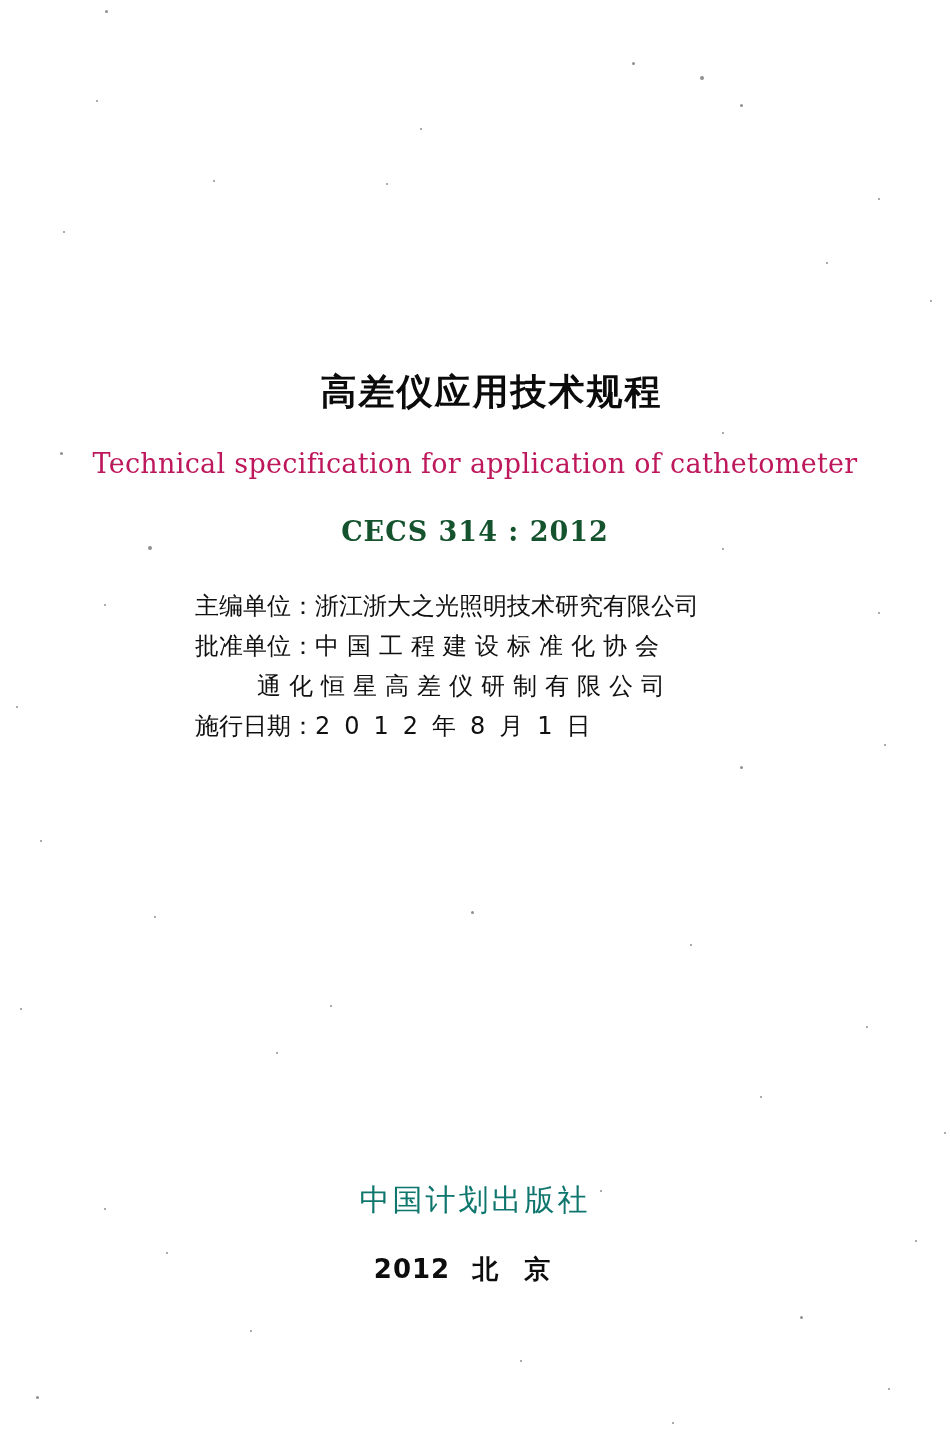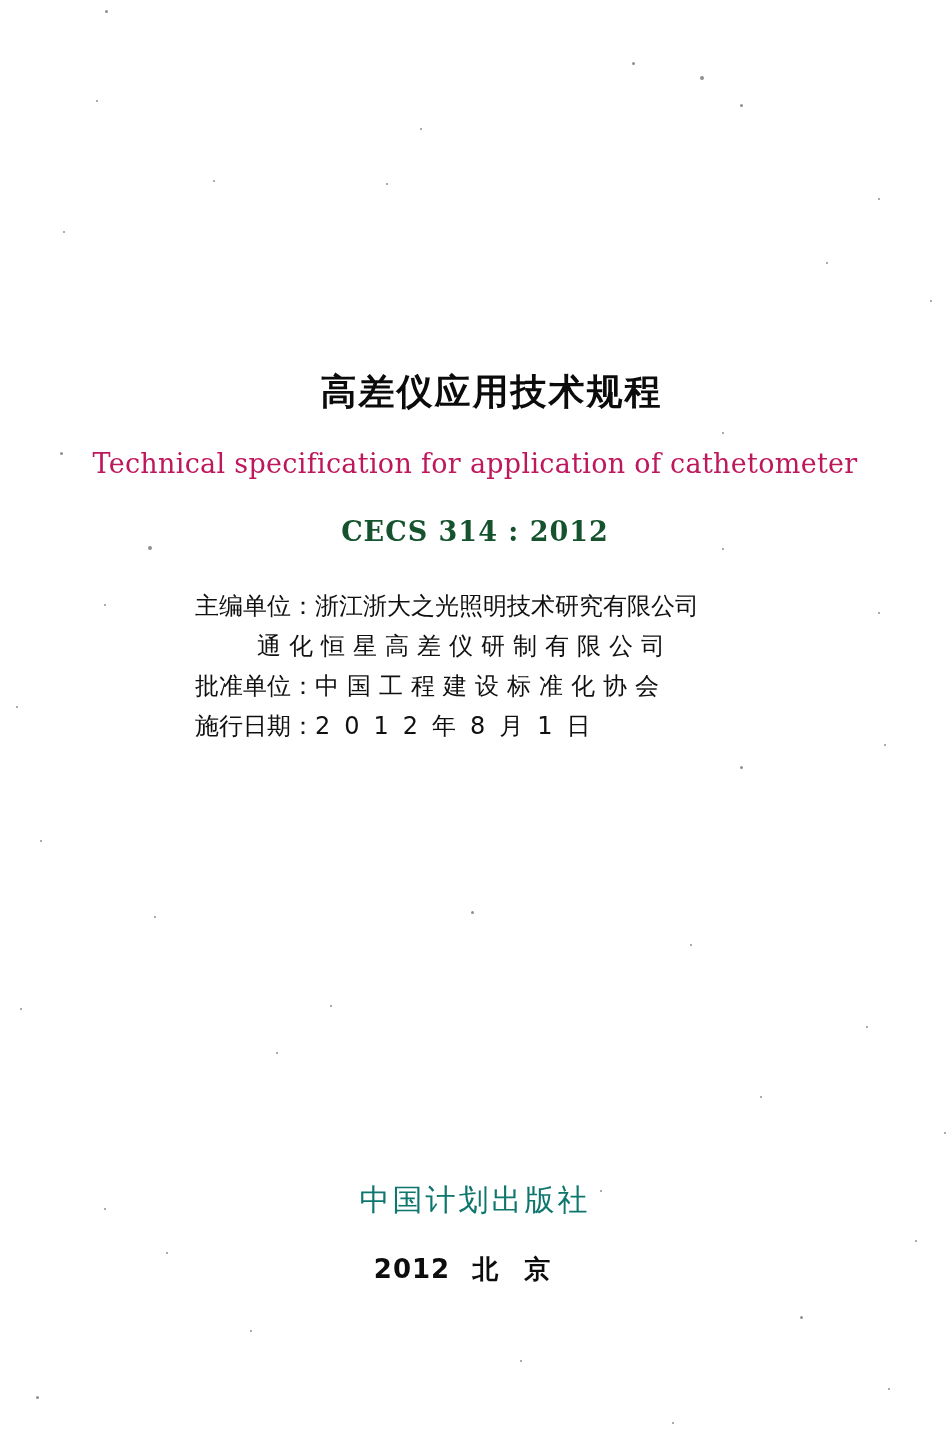--- a/index.html
+++ b/index.html
@@ -144,28 +144,28 @@
 
   <div class="meta">
 
     <div class="meta-row center">
       <span class="meta-inner">
         <span class="lbl">主编单位：</span><span class="val-tight">浙江浙大之光照明技术研究有限公司</span>
       </span>
     </div>
 
     <div class="meta-row center">
+      <span class="meta-inner">
+        <span class="lbl">批准单位：</span><span class="val-wide">中国工程建设标准化协会</span>
+      </span>
+    </div>
+
+    <div class="meta-row center">
       <span class="meta-inner" style="padding-left:124px;">
         <span class="val-wide">通化恒星高差仪研制有限公司</span>
-      </span>
-    </div>
-
-    <div class="meta-row center">
-      <span class="meta-inner">
-        <span class="lbl">批准单位：</span><span class="val-wide">中国工程建设标准化协会</span>
       </span>
     </div>
 
     <div class="meta-row center">
       <span class="meta-inner">
         <span class="lbl">施行日期：</span><span class="val-wider">2012年8月1日</span>
       </span>
     </div>
 
   </div>

